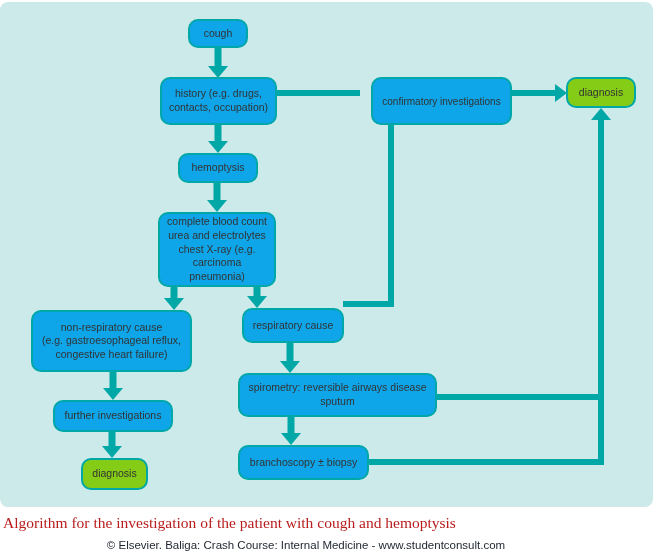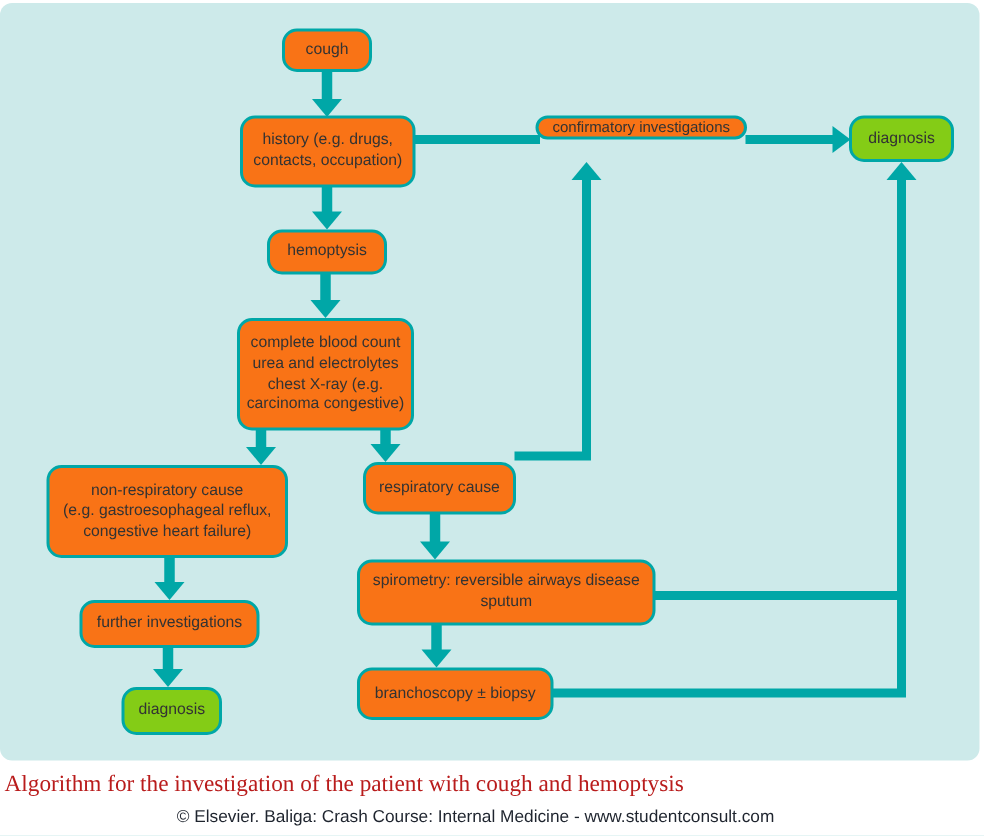--- a/index.html
+++ b/index.html
@@ -9,31 +9,31 @@
   }
   .panel {
     position:absolute; left:0; top:2px; width:653px; height:505px;
     background:#cdeaea; border-radius:8px;
   }
   svg.connectors { position:absolute; left:0; top:0; }
   .node {
     position:absolute; box-sizing:border-box;
     display:flex; align-items:center; justify-content:center;
     text-align:center; white-space:pre-line;
-    background:#f97316; border:2px solid #00a7a7; border-radius:10px;
+    background:#0ea5e9; border:2px solid #00a7a7; border-radius:10px;
     color:#333333; font-size:10.5px; line-height:1.3; padding:2px 4px;
   }
   .node.dark { background:#84cc16; }
   .caption {
     position:absolute; left:3px; top:514px; width:650px;
     font-family:"Liberation Serif", serif; font-size:15.5px; color:#b91c1c;
   }
   .credit {
     position:absolute; left:0; top:539px; width:612px; text-align:center;
-    font-size:11.5px; color:#1e242e;margin-left:11px;
+    font-size:11.5px; color:#1e242e;
   }
 </style>
 </head>
 <body>
 
 <div class="panel"></div>
 
 <svg class="connectors" width="656" height="507">
   <g stroke="#00a7a7" fill="#00a7a7">
 
@@ -68,30 +68,30 @@
     <line x1="291" y1="416" x2="291" y2="434" stroke-width="7"></line>
     <polygon points="281,433 301,433 291,445" stroke="none"></polygon>
   </g>
 </svg>
 
 <div class="node" style="left:188px; top:19px; width:60px; height:29px;">cough</div>
 
 <div class="node" style="left:160px; top:77px; width:117px; height:48px;">history (e.g. drugs,
 contacts, occupation)</div>
 
-<div class="node" style="left:357px; top:77px; width:141px; height:16px; font-size:10px;">confirmatory investigations</div>
+<div class="node" style="left:371px; top:77px; width:141px; height:48px; font-size:10px;">confirmatory investigations</div>
 
 <div class="node dark" style="left:566px; top:77px; width:70px; height:31px;">diagnosis</div>
 
 <div class="node" style="left:178px; top:153px; width:80px; height:30px;">hemoptysis</div>
 
 <div class="node" style="left:158px; top:212px; width:118px; height:75px;">complete blood count
 urea and electrolytes
 chest X-ray (e.g.
-carcinoma congestive)</div>
+carcinoma pneumonia)</div>
 
 <div class="node" style="left:31px; top:310px; width:161px; height:62px;">non-respiratory cause
 (e.g. gastroesophageal reflux,
 congestive heart failure)</div>
 
 <div class="node" style="left:242px; top:308px; width:102px; height:35px;">respiratory cause</div>
 
 <div class="node" style="left:53px; top:400px; width:120px; height:32px;">further investigations</div>
 
 <div class="node dark" style="left:81px; top:458px; width:67px; height:32px;">diagnosis</div>

